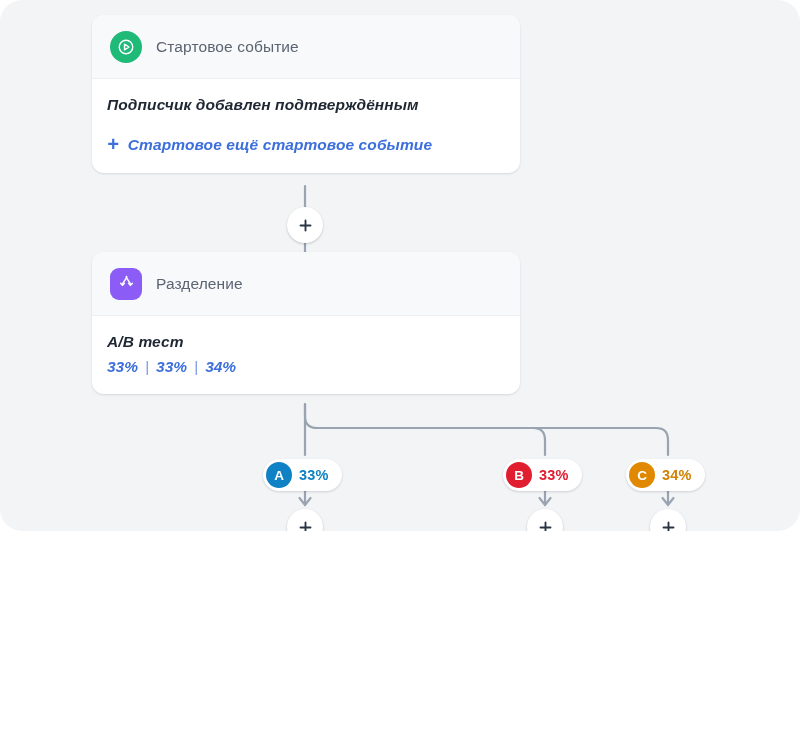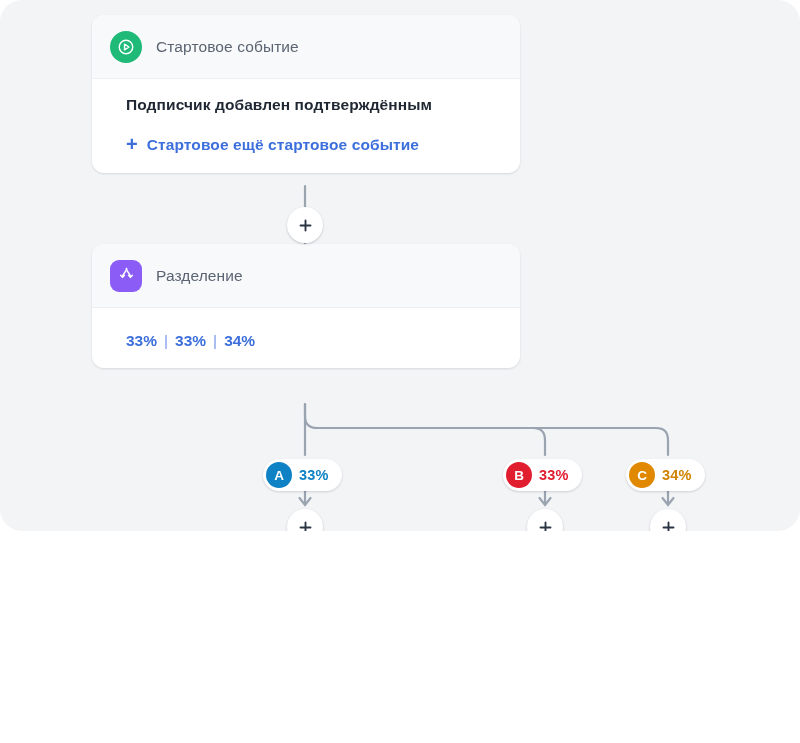--- a/index.html
+++ b/index.html
@@ -44,21 +44,21 @@
     height: 64px;
     padding: 0 18px;
     background: #f8f9fb;
     border-bottom: 1px solid #eceef2;
   }
   .card-header .title {
     font-size: 15.5px;
     color: #5b6472;
     letter-spacing: .1px;
   }
-  .card-body { padding: 17px 18px 18px 34px; }
+  .card-body { padding: 17px 18px 18px 15px; font-style: italic; }
   .body-title {
     font-size: 15.5px;
     font-weight: bold;
     color: #1f2733;
     letter-spacing: .1px;
   }
 
   
   .icon-tile {
     width: 32px; height: 32px;
@@ -188,33 +188,34 @@
     </div>
     <div class="card-body">
       <div class="body-title">Подписчик добавлен подтверждённым</div>
       <div class="add-link">
         <span class="plus-glyph">+</span>
         <span>Стартовое ещё стартовое событие</span>
       </div>
     </div>
   </div>
 
-  <div class="card" style="left:92px; top:244px; width:428px;">
+  <div class="card" style="left:92px; top:252px; width:428px;">
     <div class="card-header">
       <span class="icon-tile" style="background:#8b5cf6;">
         <svg width="19" height="19" viewBox="0 0 24 24" fill="none" stroke="#ffffff" stroke-width="1.8" stroke-linecap="round" stroke-linejoin="round">
           <path d="M12 3 C12 8, 7 9, 7 14"></path>
           <path d="M12 3 C12 8, 17 9, 17 14"></path>
           <path d="M4.6 11.6 L7 14.4 L9.4 11.6"></path>
           <path d="M14.6 11.6 L17 14.4 L19.4 11.6"></path>
         </svg>
       </span>
       <span class="title">Разделение</span>
     </div>
     <div class="card-body">
+      <div class="body-title">A/B тест</div>
       <div class="ratio-row">
         <span>33%</span>
         <span class="ratio-sep">|</span>
         <span>33%</span>
         <span class="ratio-sep">|</span>
         <span>34%</span>
       </div>
     </div>
   </div>
 

